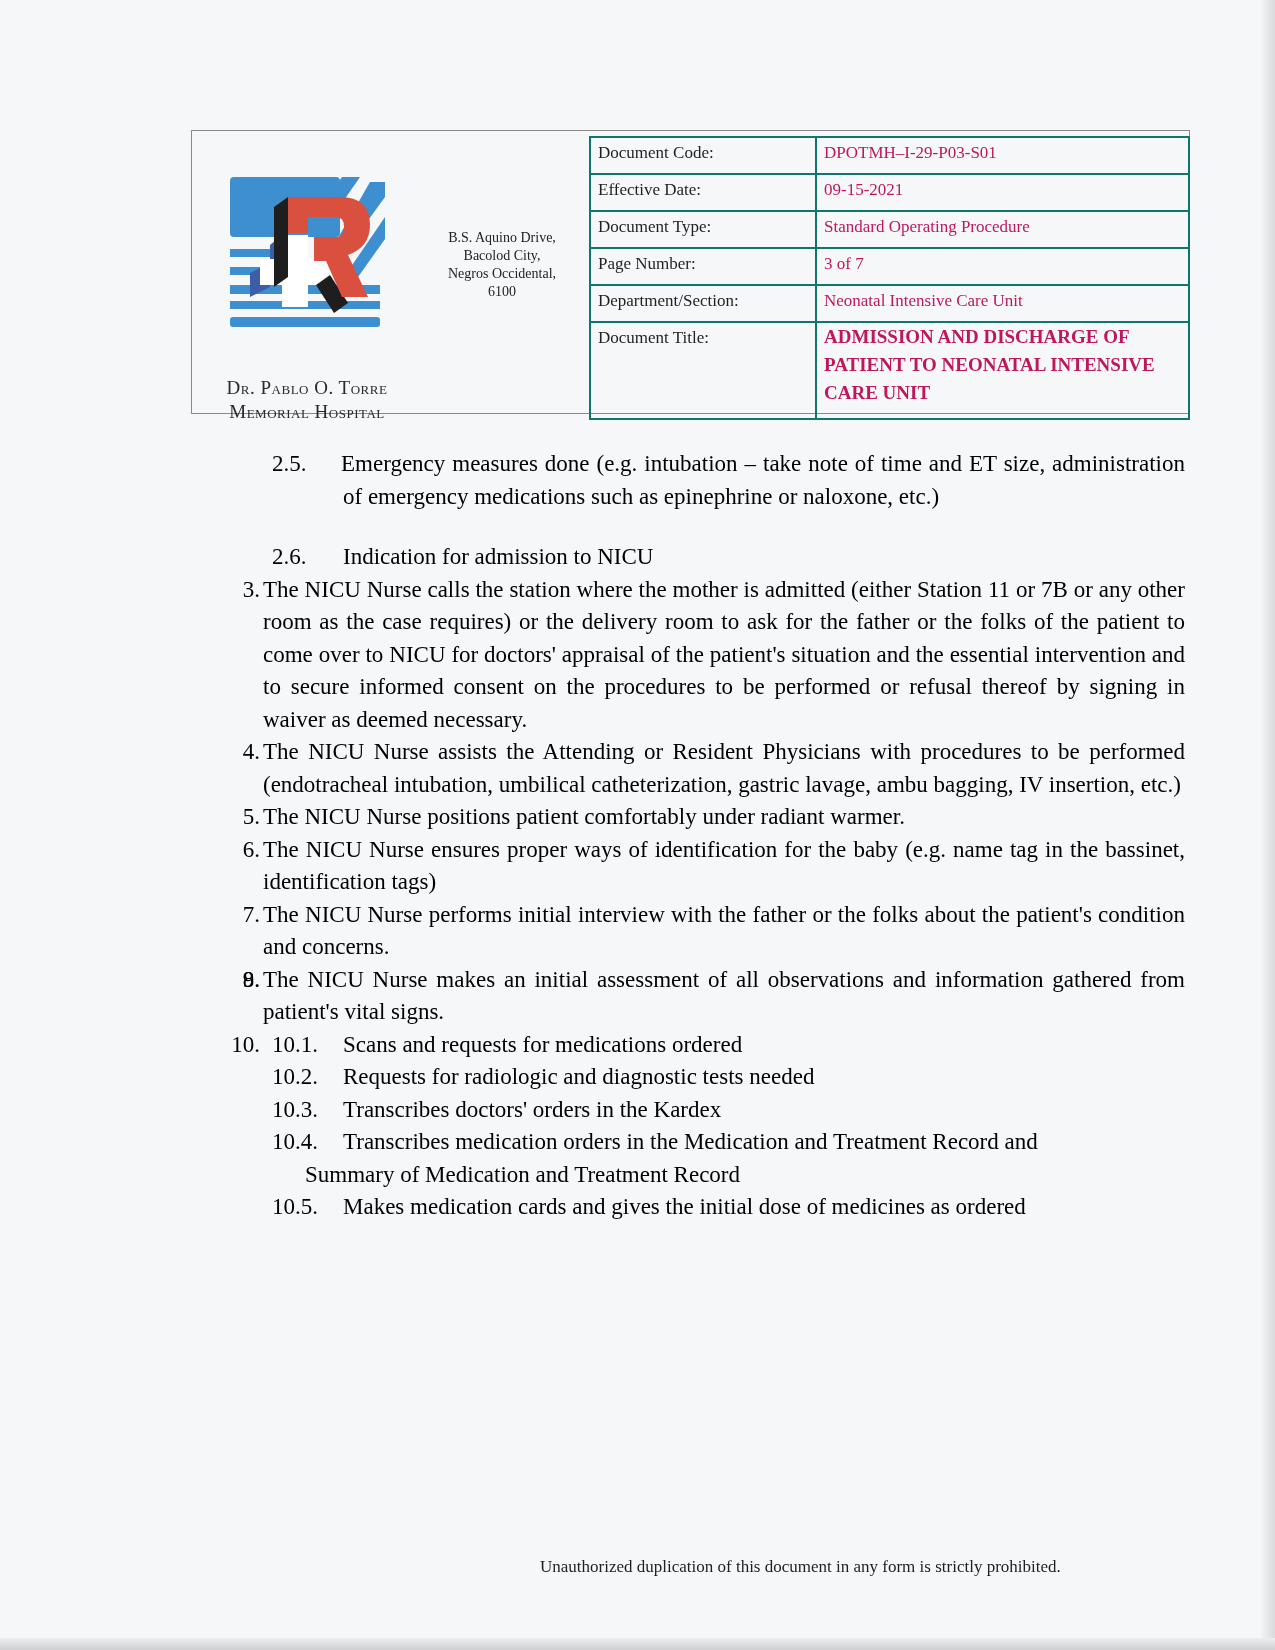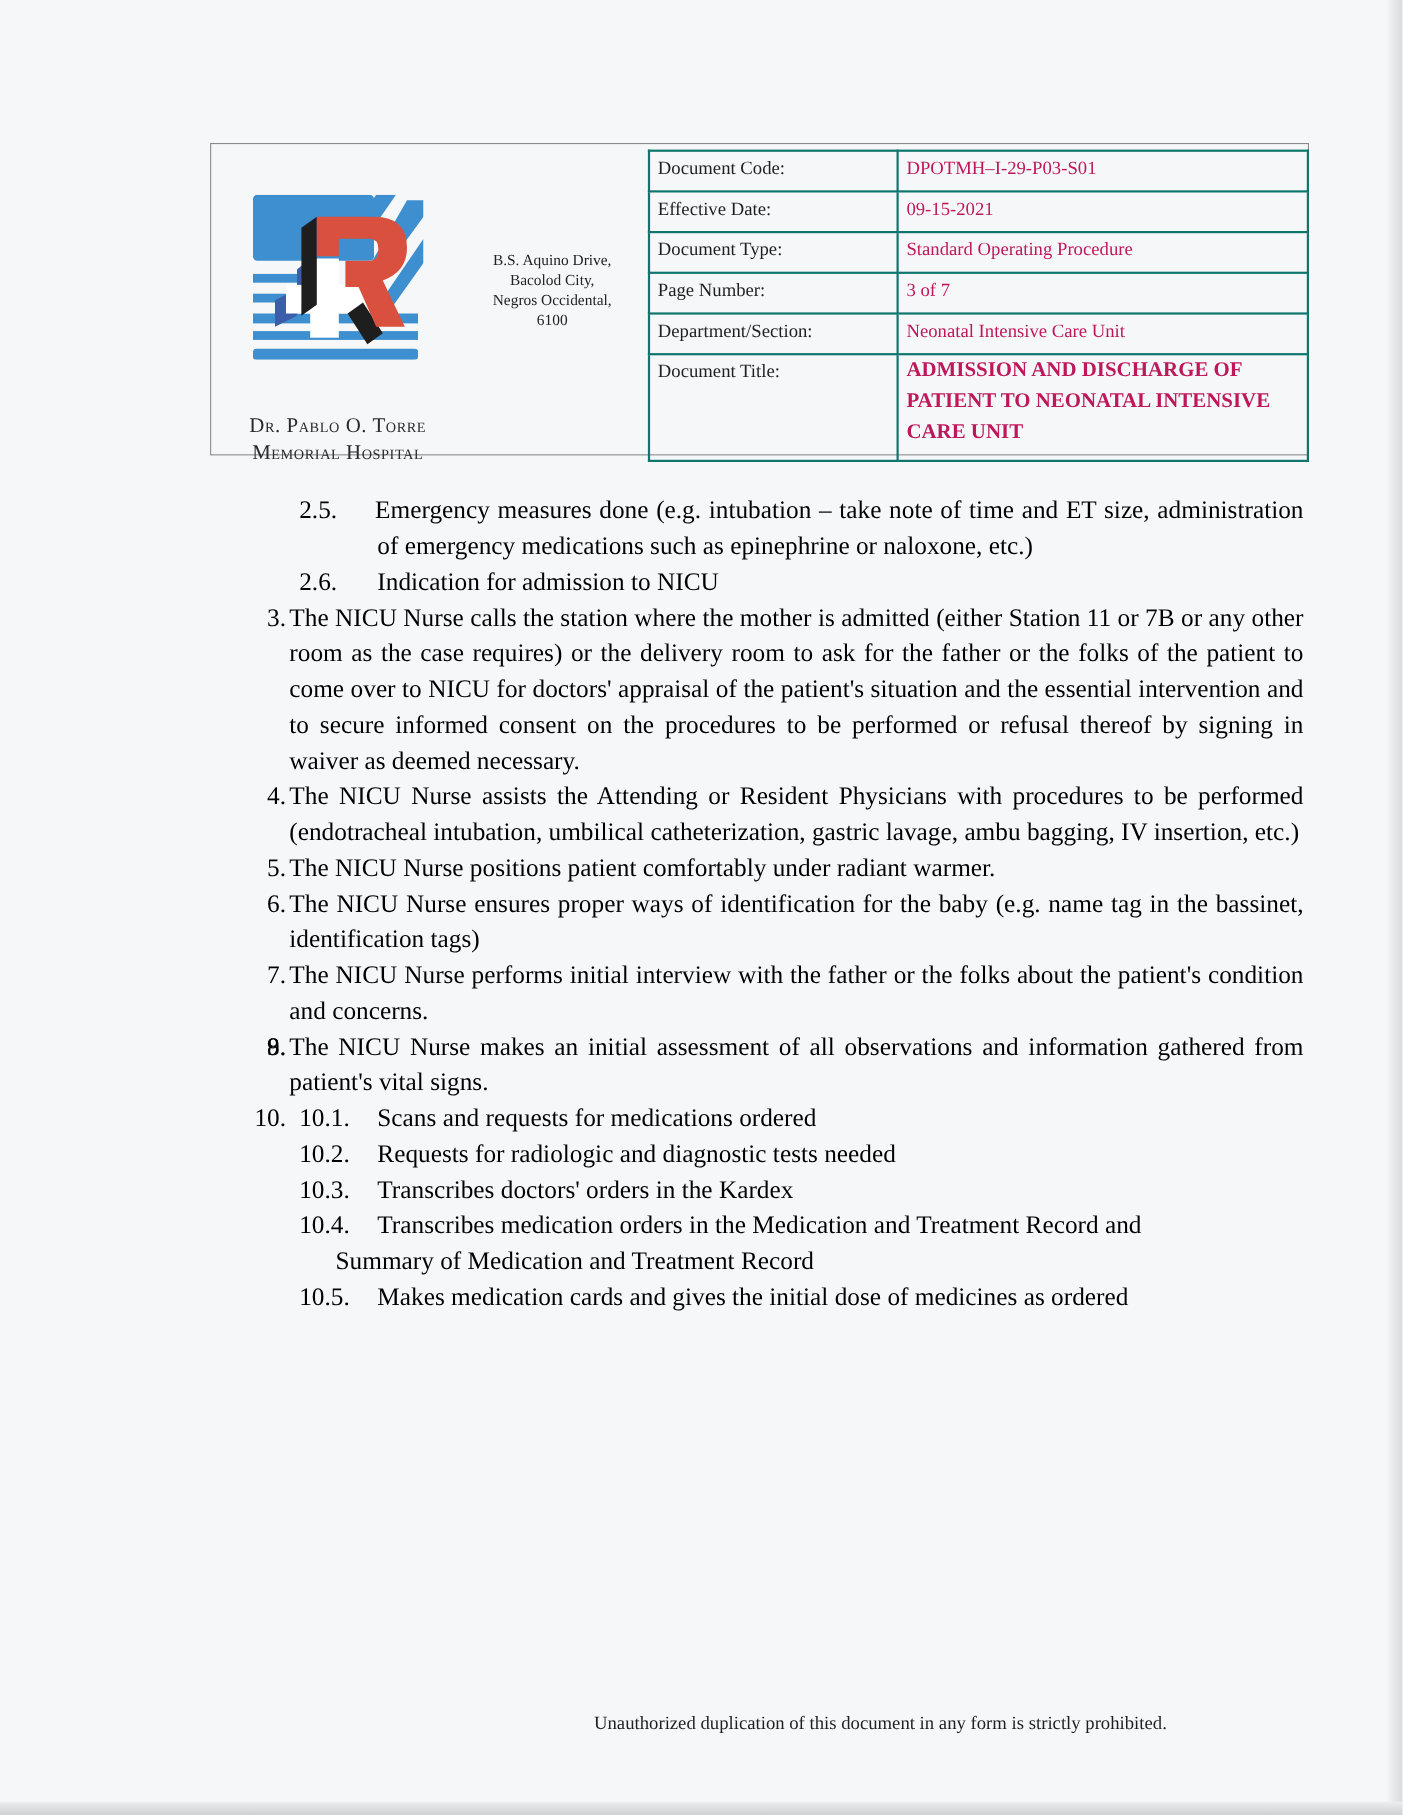--- a/index.html
+++ b/index.html
@@ -172,21 +172,21 @@
     </tr>
   </tbody>
     </table>
 </div>
 
 <div class="content">
   <div class="sub" style="margin-left:52px;">
     <span class="num">2.5.</span>
     <span style="display:block; text-indent:-2px;">Emergency measures done (e.g. intubation – take note of time and ET size, administration of emergency medications such as epinephrine or naloxone, etc.)</span>
   </div>
-  <div class="sub" style="margin-left:52px;">
+  <div class="sub" style="margin-left:52px;margin-top:28px;">
     <span class="num">2.6.</span>
     <span>Indication for admission to NICU</span>
   </div>
 
   <div class="item lvl1">
     <span class="num">3.</span>
     <span>The NICU Nurse calls the station where the mother is admitted (either Station 11 or 7B or any other room as the case requires) or the delivery room to ask for the father or the folks of the patient to come over to NICU for doctors' appraisal of the patient's situation and the essential intervention and to secure informed consent on the procedures to be performed or refusal thereof by signing in waiver as deemed necessary.</span>
   </div>
   <div class="item lvl1">
     <span class="num">4.</span>

